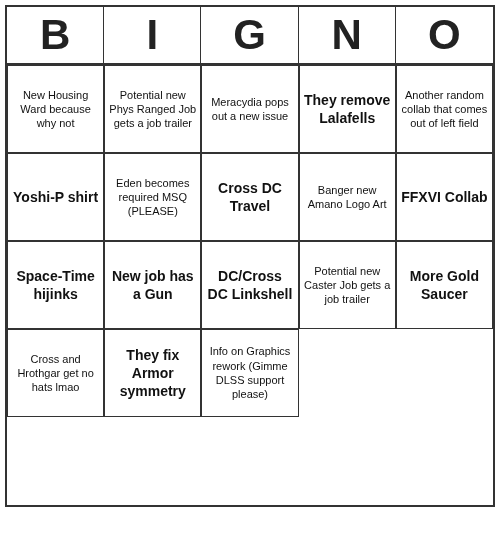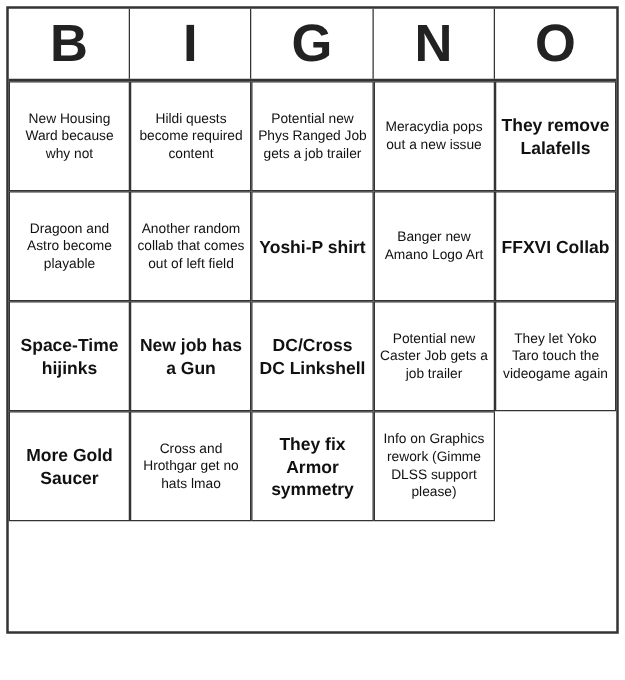--- a/index.html
+++ b/index.html
@@ -65,32 +65,31 @@
 <div class="bingo-card">
   <div class="bingo-header">
   <div class="bingo-letter">B</div>
       <div class="bingo-letter">I</div>
       <div class="bingo-letter">G</div>
       <div class="bingo-letter">N</div>
       <div class="bingo-letter">O</div>
     </div>
   <div class="bingo-grid">
   <div class="bingo-cell">New Housing Ward because why not</div>
-      <div class="bingo-cell">Hildi quests become required content</div>
       <div class="bingo-cell">Potential new Phys Ranged Job gets a job trailer</div>
       <div class="bingo-cell">Meracydia pops out a new issue</div>
       <div class="bingo-cell medium-text">They remove Lalafells</div>
-      <div class="bingo-cell">Dragoon and Astro become playable</div>
       <div class="bingo-cell">Another random collab that comes out of left field</div>
       <div class="bingo-cell large-text">Yoshi-P shirt</div>
+      <div class="bingo-cell">Eden becomes required MSQ (PLEASE)</div>
+      <div class="bingo-cell medium-text">Cross DC Travel</div>
       <div class="bingo-cell">Banger new Amano Logo Art</div>
       <div class="bingo-cell large-text">FFXVI Collab</div>
       <div class="bingo-cell medium-text">Space-Time hijinks</div>
       <div class="bingo-cell medium-text">New job has a Gun</div>
       <div class="bingo-cell medium-text">DC/Cross DC Linkshell</div>
       <div class="bingo-cell">Potential new Caster Job gets a job trailer</div>
-      <div class="bingo-cell">They let Yoko Taro touch the videogame again</div>
       <div class="bingo-cell medium-text">More Gold Saucer</div>
       <div class="bingo-cell">Cross and Hrothgar get no hats lmao</div>
       <div class="bingo-cell medium-text">They fix Armor symmetry</div>
       <div class="bingo-cell">Info on Graphics rework (Gimme DLSS support please)</div>
     </div>
 </div>
 
 </body></html>

